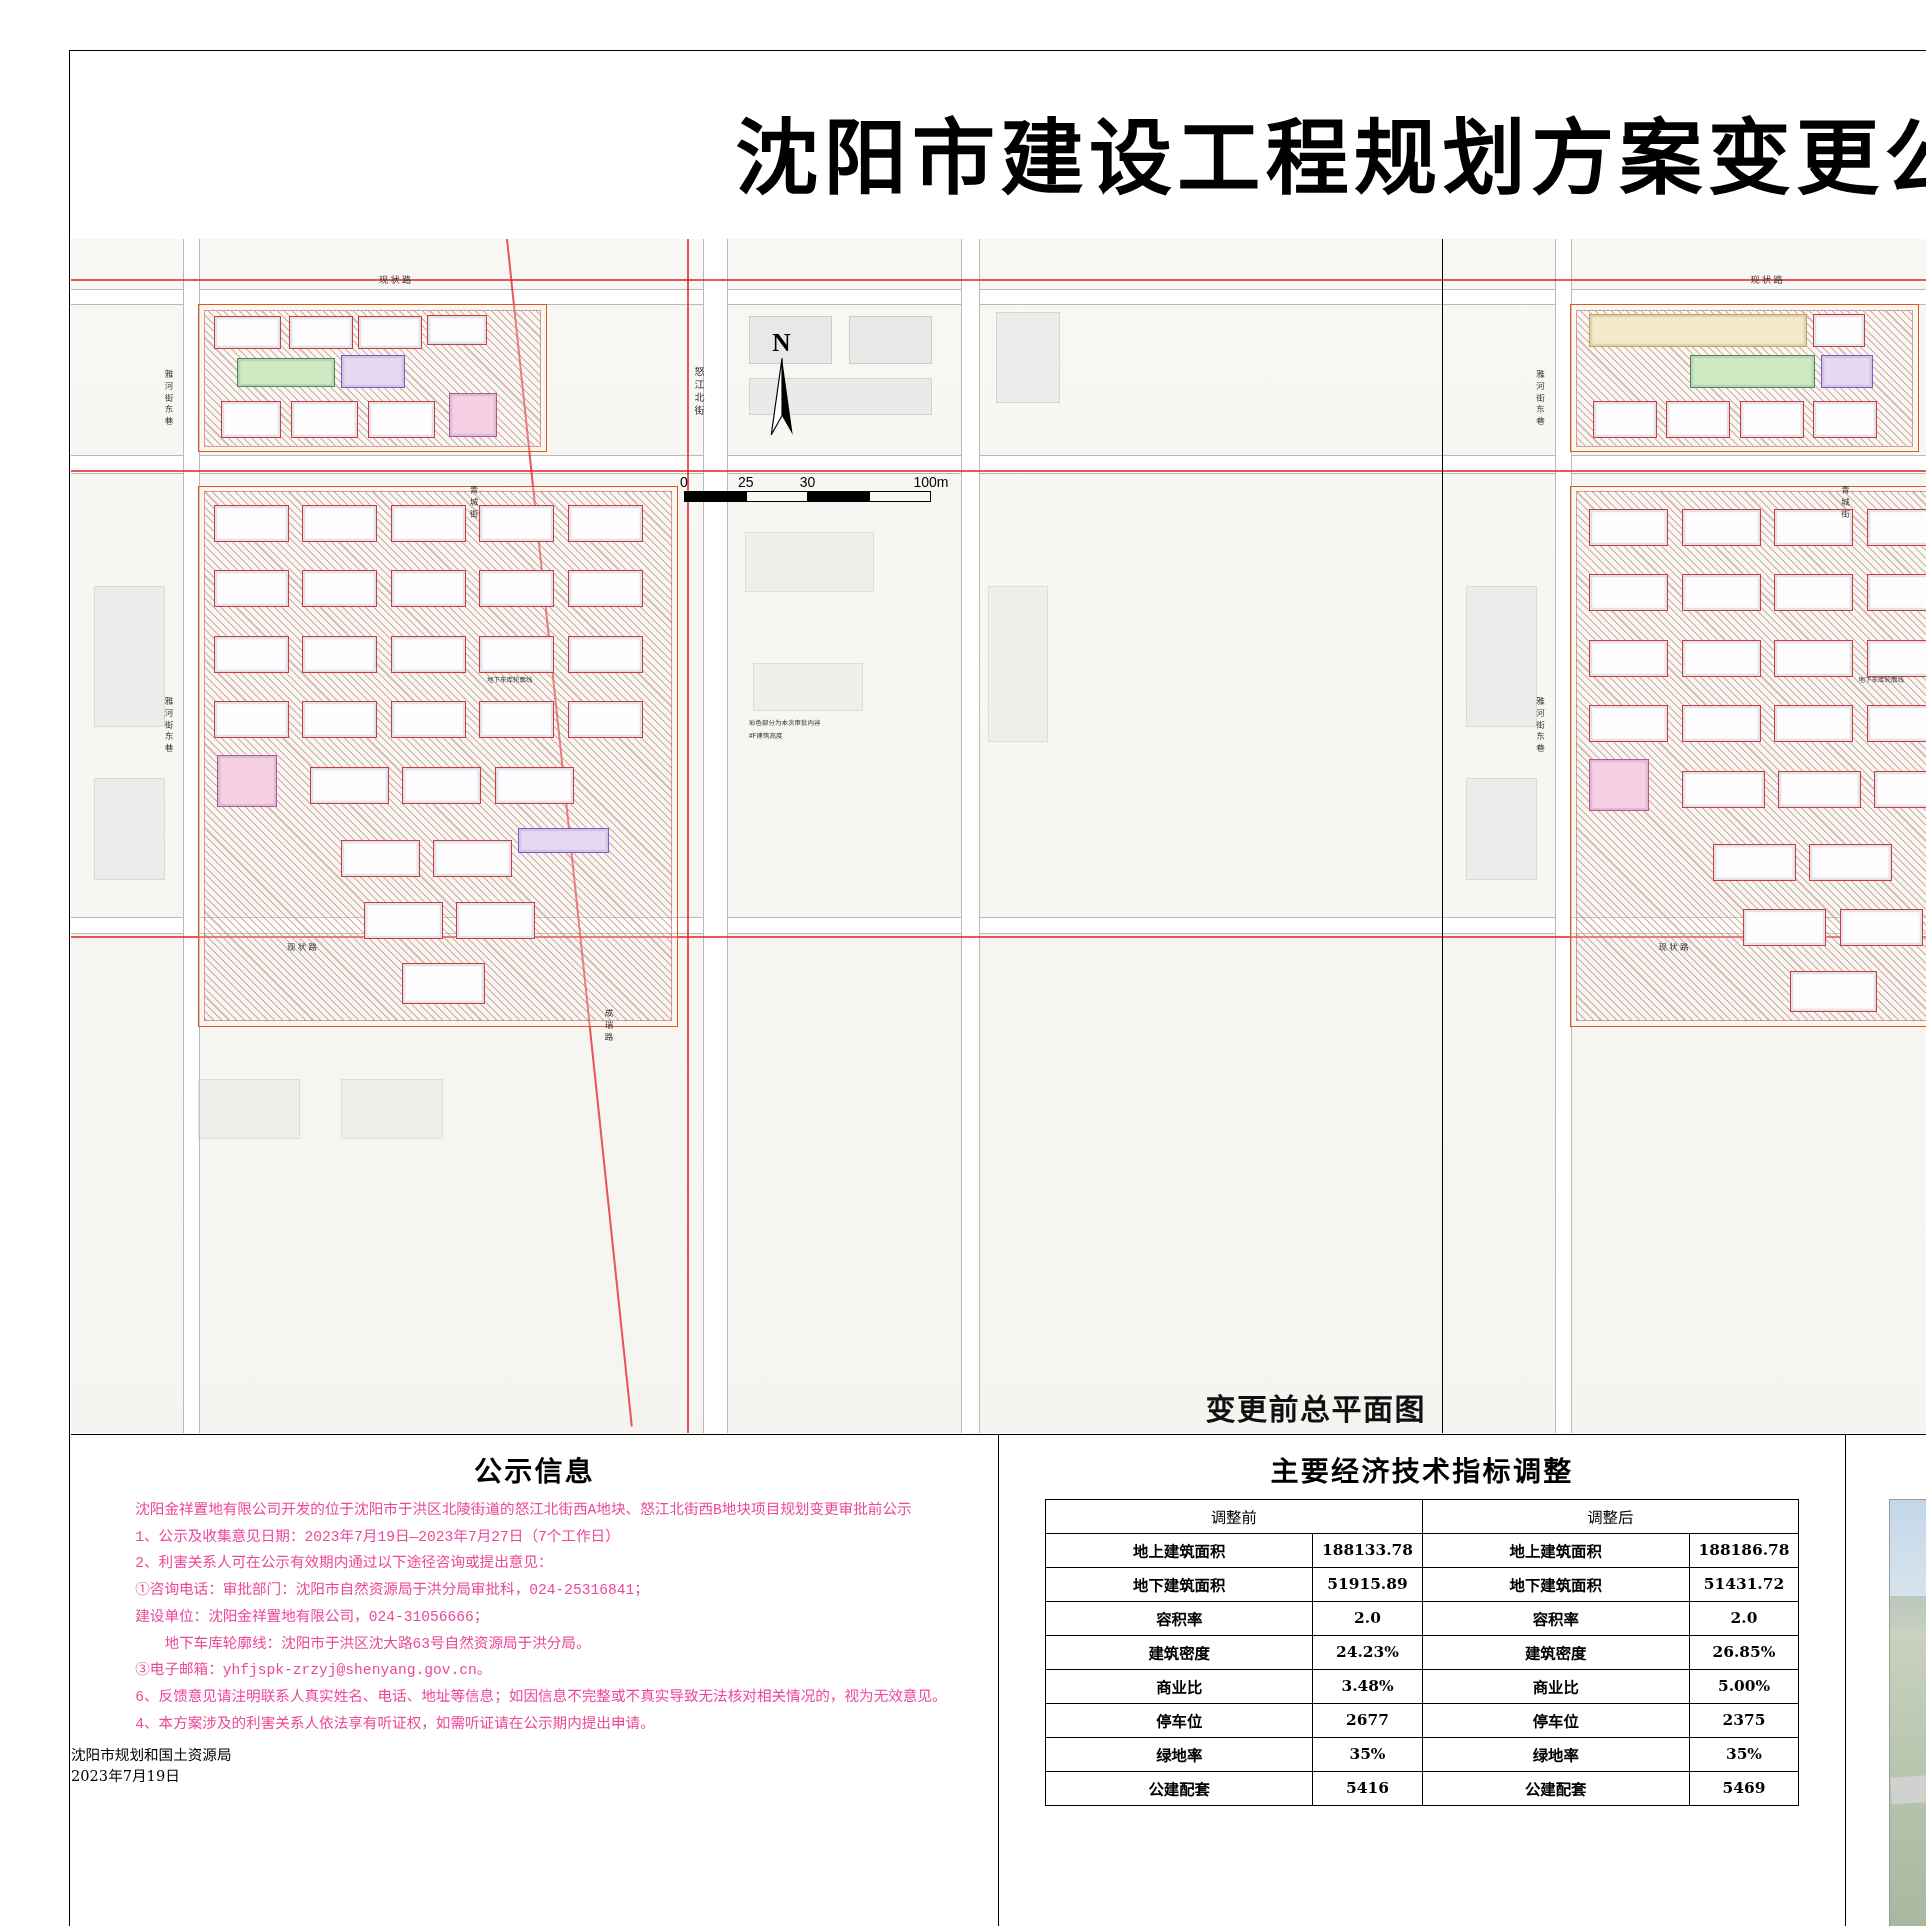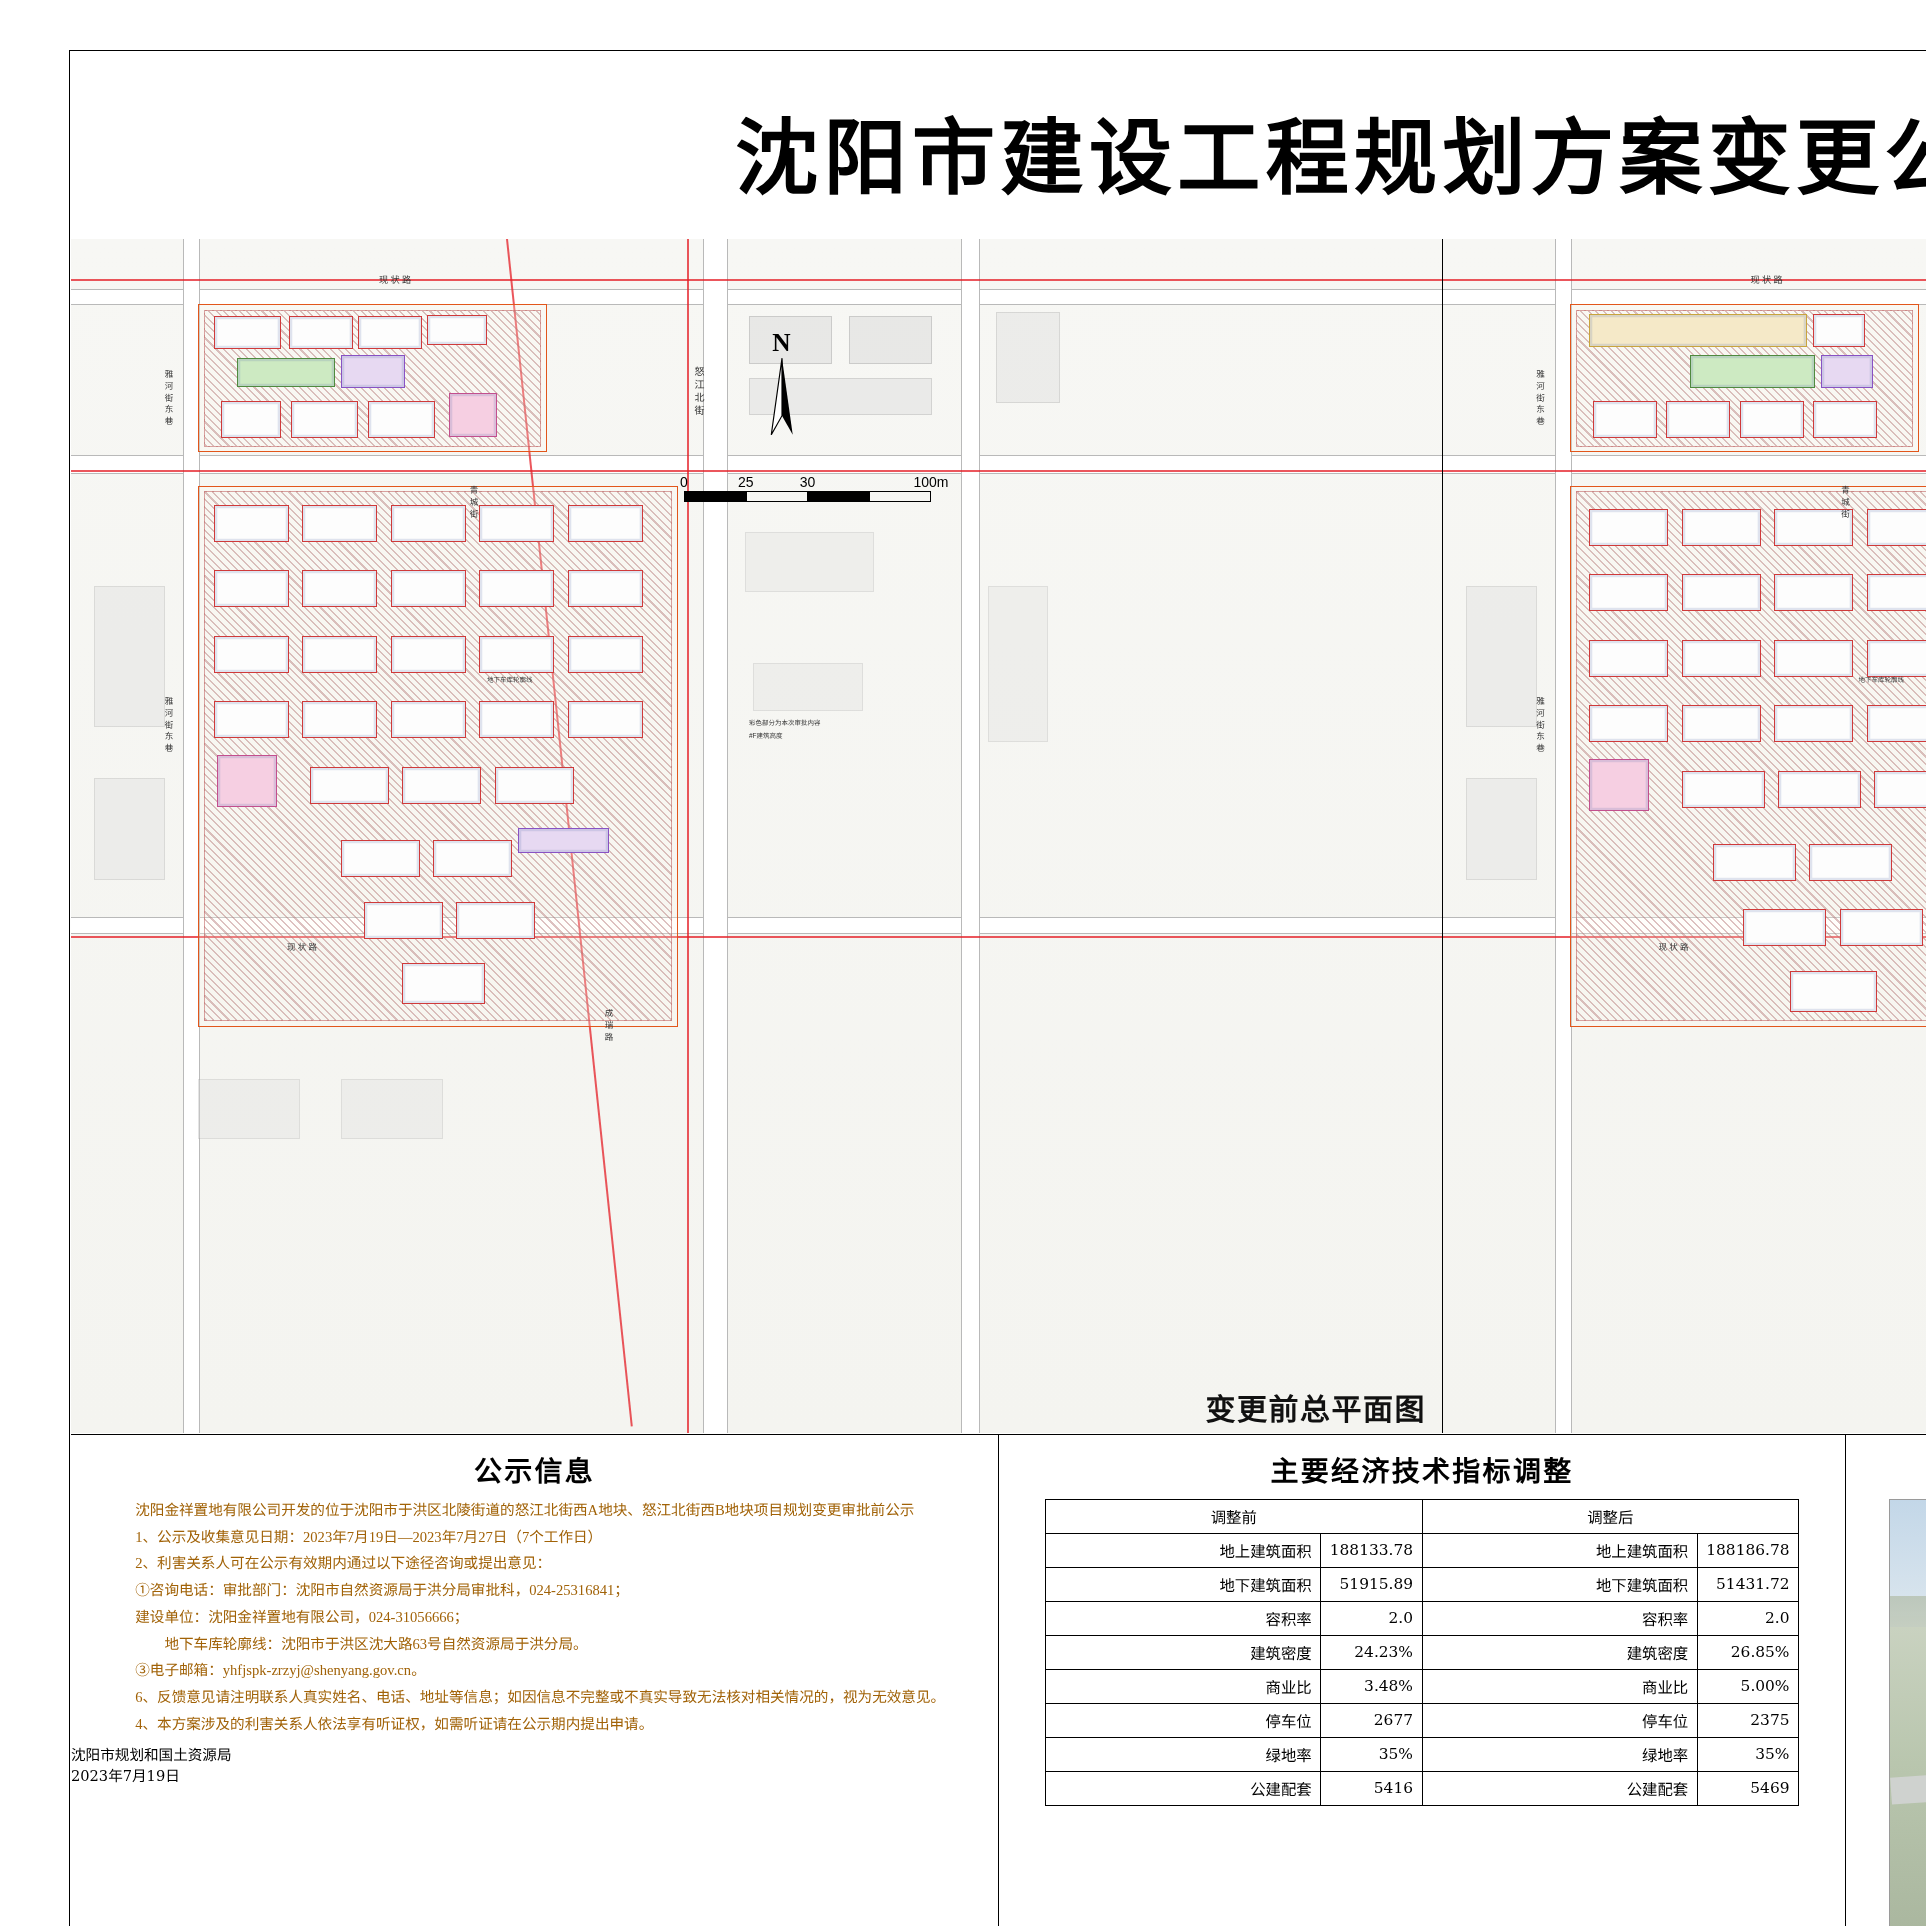--- a/index.html
+++ b/index.html
@@ -217,24 +217,24 @@
   .sec-title {
     text-align: center;
     font-family: "DejaVu Serif", "Liberation Serif", serif;
     font-size: 28px;
     font-weight: bold;
     letter-spacing: 2.3px;
     margin: 8.5px 0 10px;
   }
   .notice-body {
     padding: 0 35px;
-    font-family: Liberation Serif, serif;
+    font-family: Liberation Mono, monospace;
     font-size: 14.6px;
     line-height: 1.52;
-    color: #a16207;
+    color: #ec4899;
     text-align: justify;
   }
   .notice-body p { margin: 0 0 4.6px; }
   .notice-body p.indent2 { text-indent: 2em; }
   .notice-sign {
     margin-top: 8.5px;
     text-align: left;
     font-family: "DejaVu Serif", "Liberation Serif", serif;
     font-size: 14.6px;
     line-height: 1.45;
@@ -244,22 +244,22 @@
   table.metrics {
     width: 100%;
     border-collapse: collapse;
     font-family: "DejaVu Serif", "Liberation Serif", serif;
     font-size: 15.4px;
   }
   table.metrics th, table.metrics td {
     border: 0.8px solid #000;
     height: 33px;
     padding: 0 8.5px;
-    text-align: right;
-    font-weight: normal;
+    text-align: center;
+    font-weight: bold;
     white-space: nowrap;
   }
   table.metrics th {
     text-align: center;
     font-weight: normal;
   }
   table.metrics td.label { width: 46%; }
   
   .render-box {
     position: relative;

